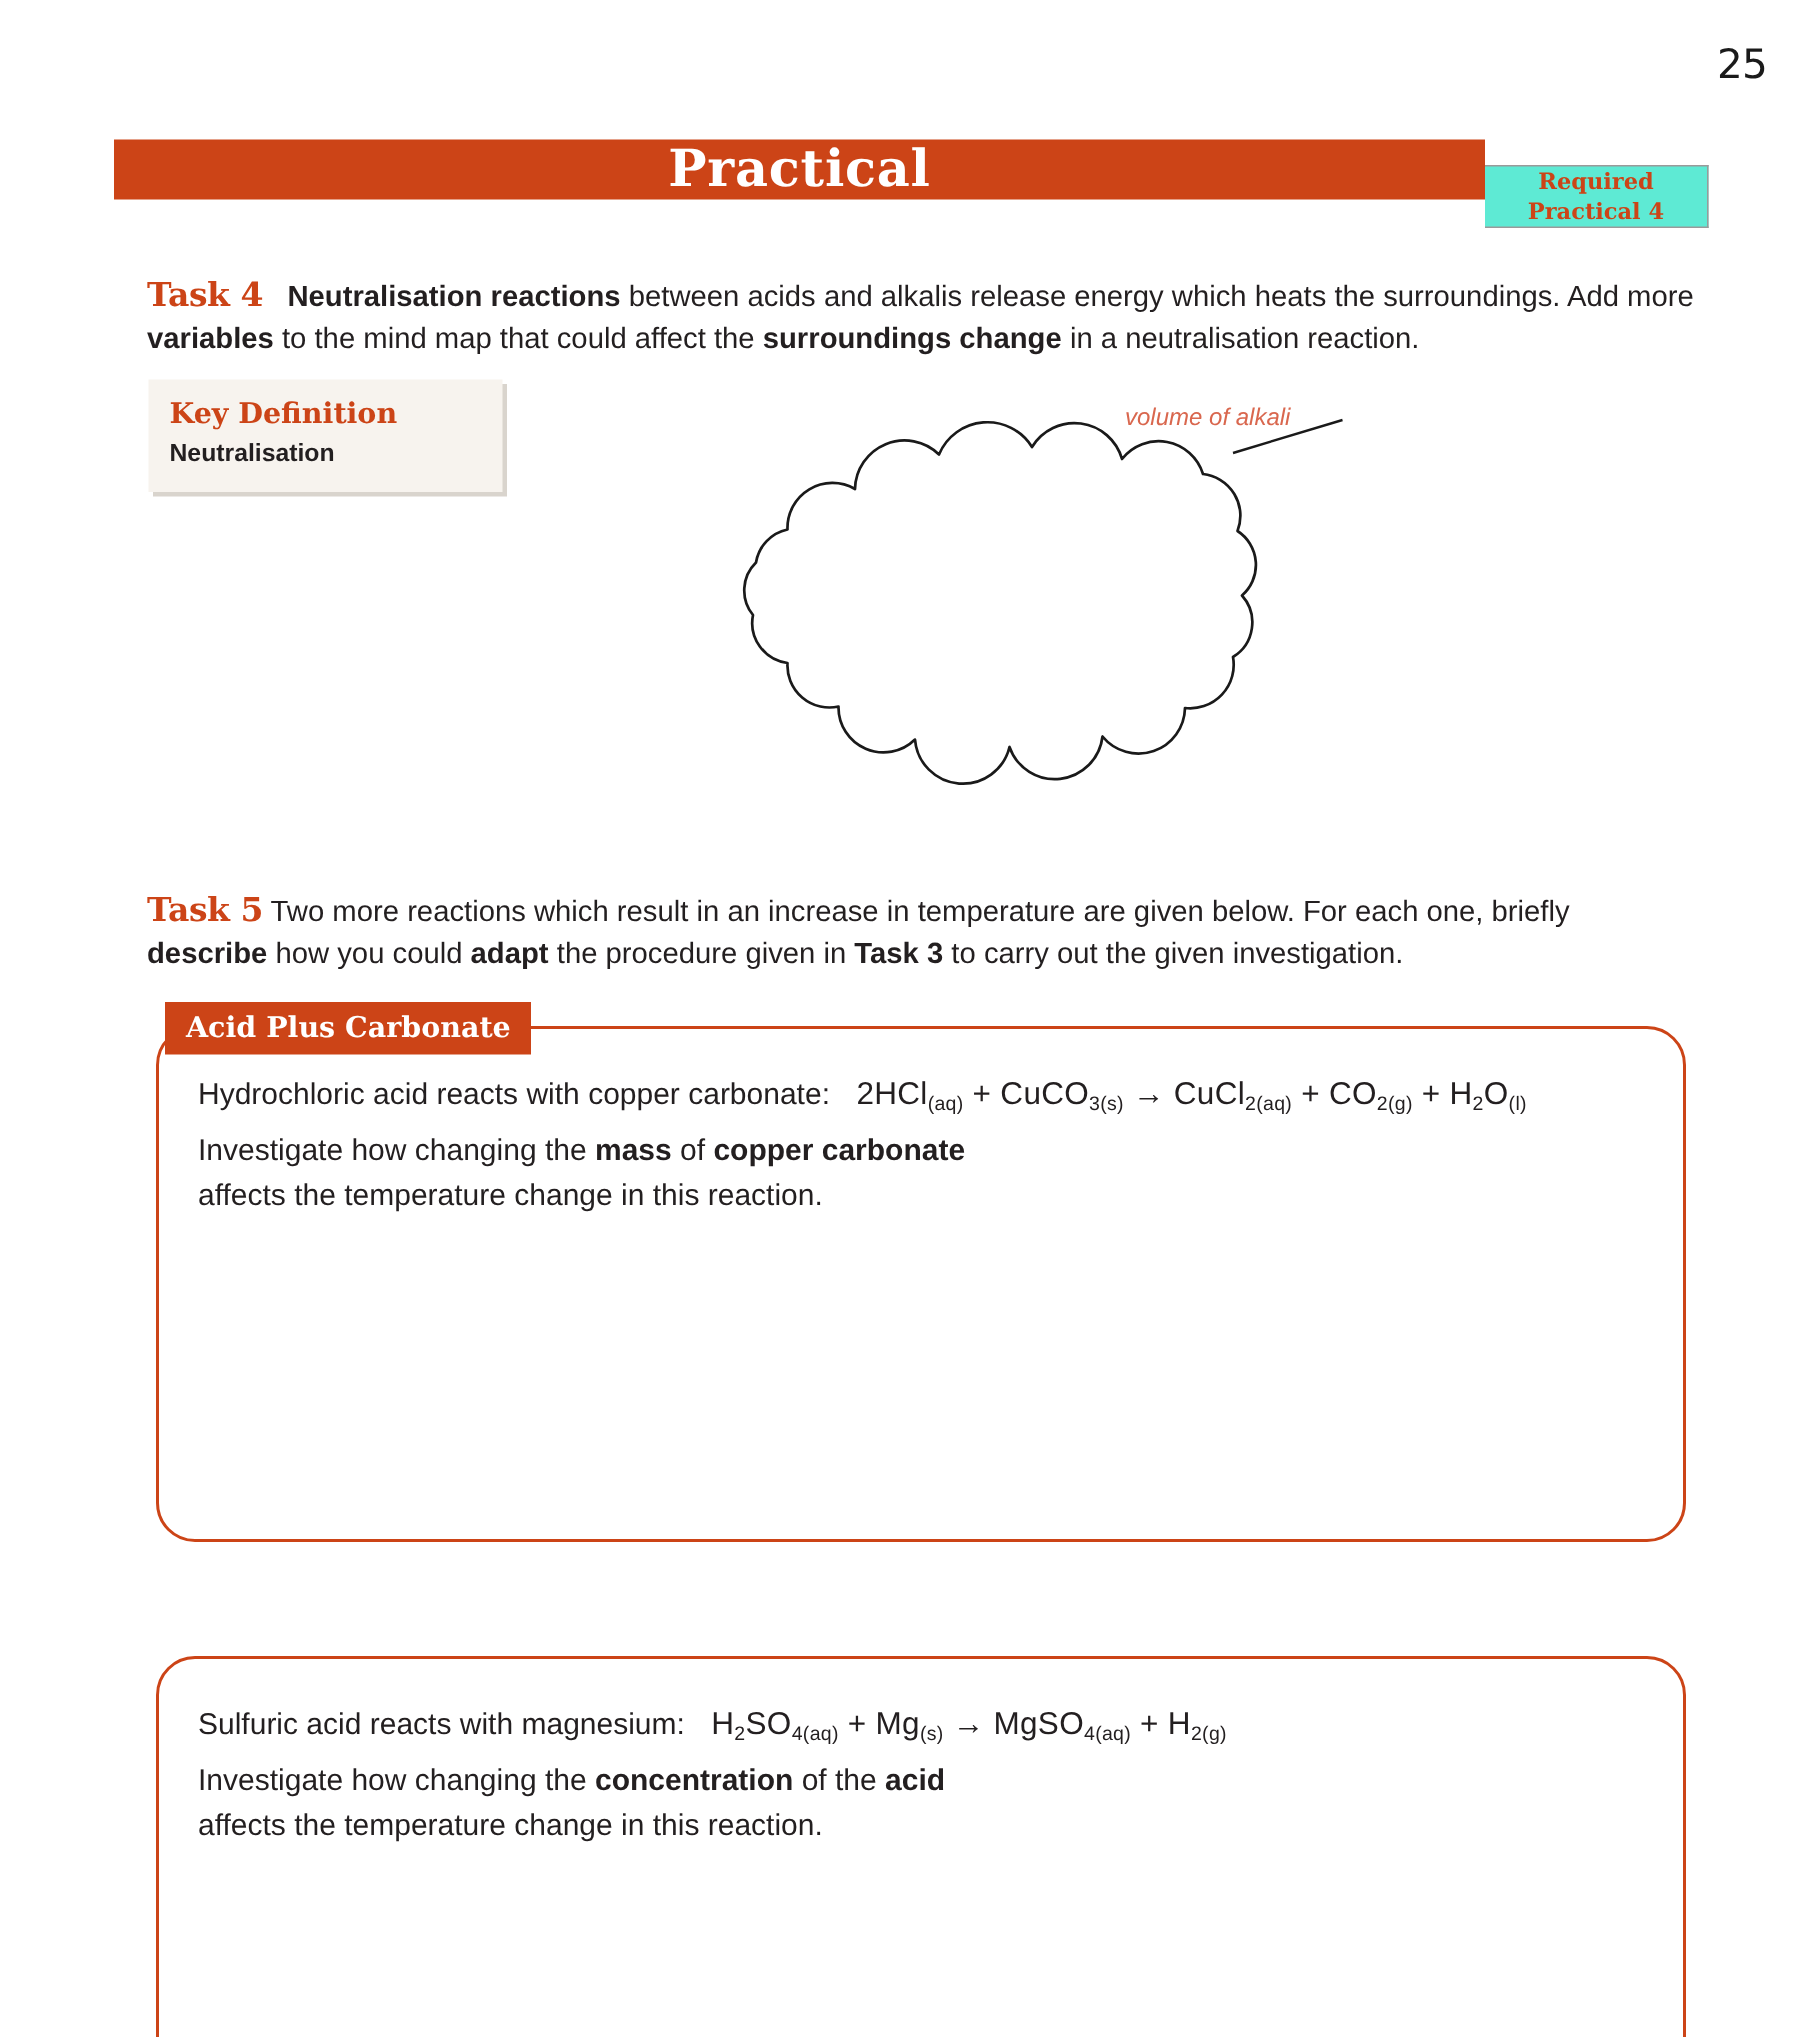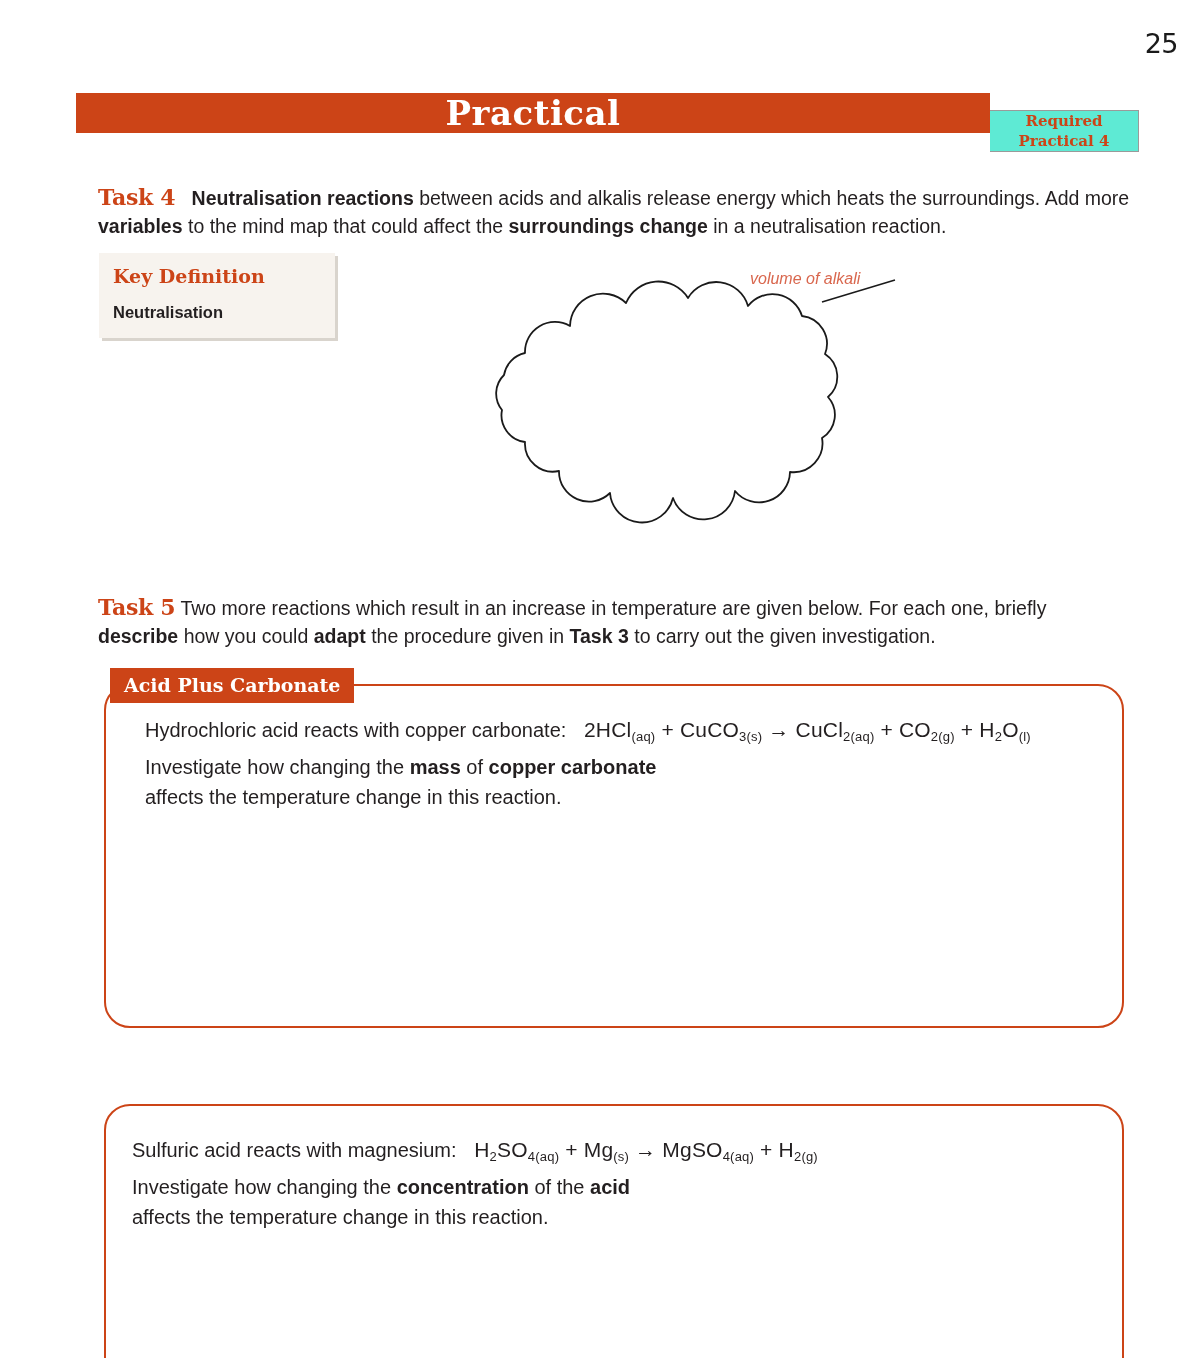--- a/index.html
+++ b/index.html
@@ -100,21 +100,21 @@
     padding: 12px 14px 14px 14px;
     background: #F7F3EE;
     box-shadow: 3px 3px 0 0 #d9d4cd;
     box-sizing: border-box;
   }
   .keydef-title {
     font-family: "DejaVu Serif", serif;
     font-weight: bold;
     font-size: 19px;
     color: #CC4417;
-    margin-bottom: 16px;
+    margin-bottom: 6px;
   }
   .keydef-term {
     font-size: 16.5px;
     font-weight: bold;
     color: #231f20;
     margin-bottom: 2px;
   }
   .keydef-text {
     font-size: 16.5px;
     font-style: italic;
@@ -153,21 +153,21 @@
   }
 
   
   .panel {
     position: absolute;
     border: 2px solid #CC4417;
     border-radius: 26px;
     box-sizing: border-box;
     background: #ffffff;
   }
-  #panel-carbonate { left: 104px; top: 684px; width: 1020px; height: 344px; padding-left: 13px; }
+  #panel-carbonate { left: 104px; top: 684px; width: 1020px; height: 344px; }
   #panel-metal     { left: 104px; top: 1104px; width: 1020px; height: 300px; }
 
   .panel-tab {
     position: absolute;
     top: -18px;
     left: 4px;
     background: #CC4417;
     color: #ffffff;
     font-family: "DejaVu Serif", serif;
     font-weight: bold;

